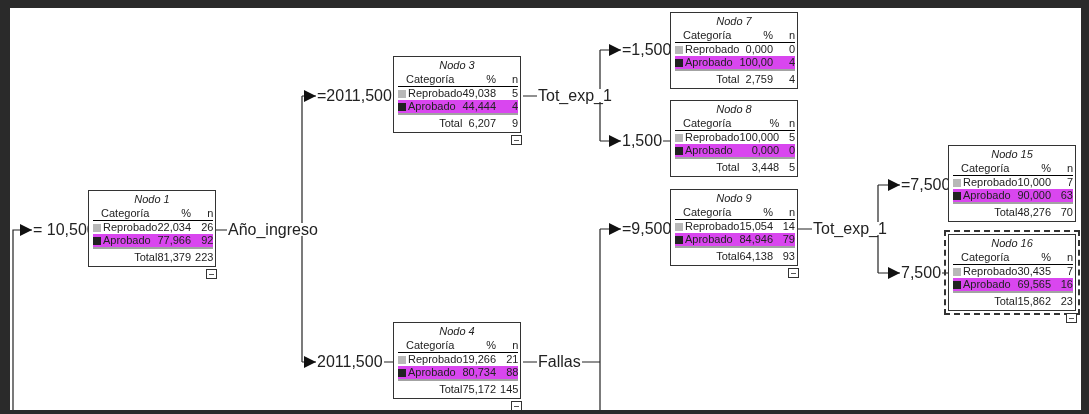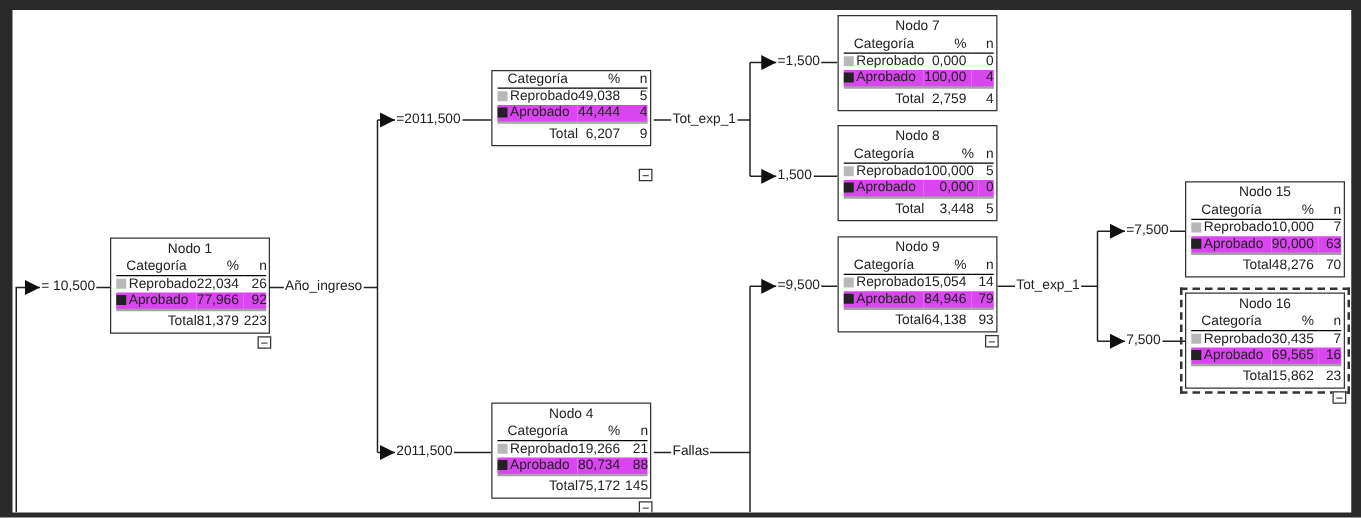--- a/index.html
+++ b/index.html
@@ -10,29 +10,29 @@
       color: #222;
     }
     .canvas {
       position: absolute; left: 10px; top: 8px; width: 1071px; height: 402px;
       background: #fff; overflow: hidden;
     }
     svg.lines { position: absolute; left: 0; top: 0; width: 1071px; height: 402px; }
     svg.lines line, svg.lines polyline { stroke: #222; stroke-width: 1.2; fill: none; }
     svg.lines polygon { fill: #111; }
     .lbl {
-      position: absolute; font-size: 11px; line-height: 13px; background: #fff;
+      position: absolute; font-size: 16px; line-height: 13px; background: #fff;
       padding: 0 1px; white-space: nowrap;
     }
     .node {
       position: absolute; width: 128px; border: 1px solid #333; background: #fff;
       font-size: 11px; line-height: 13px; box-sizing: border-box;
     }
     .node.dashed { outline: 2px dashed #333; outline-offset: 2px; }
-    .node .title { text-align: center; padding-top: 2px; height: 14px; }
+    .node .title { text-align: center; padding-top: 2px; height: 14px; font-style: italic; }
     .node table { border-collapse: collapse; width: 120px; margin-left: 4px; }
     .node td { padding: 0; height: 13px; white-space: nowrap; }
     .node .hdr td { border-bottom: 1px solid #000000; text-align: center; }
     .node .hdr td.c1 { text-align: center; }
     .node .row2 td { background: #d946ef; border-bottom: 2px solid #a3a3a3; }
     .node .tot td { height: 17px; text-align: right; }
     .node td.pc { text-align: right; padding-right: 4px; }
     .node td.n { text-align: right; width: 18px; }
     .sw { display: inline-block; width: 8px; height: 8px; margin-right: 2px; vertical-align: -1px; }
     .sw.light { background: #b8b8b8; }
@@ -116,20 +116,21 @@
       <td style="padding-left:6px">Total</td>
       <td class="pc">81,379</td>
       <td class="n">223</td>
     </tr>
   </tbody>
       </table>
 </div>
   <div class="toggle" style="left:196px;top:261px"></div>
 
   <div class="node" style="left:383px;top:48px">
+  <div class="title">Nodo 3</div>
   <table>
     <tbody>
           <tr class="hdr">
       <td class="c1">Categoría</td>
       <td class="pc">%</td>
       <td class="n">n</td>
     </tr>
     <tr class="row1">
       <td><span class="sw light"></span><span>Reprobado</span></td>
       <td class="pc">49,038</td>

